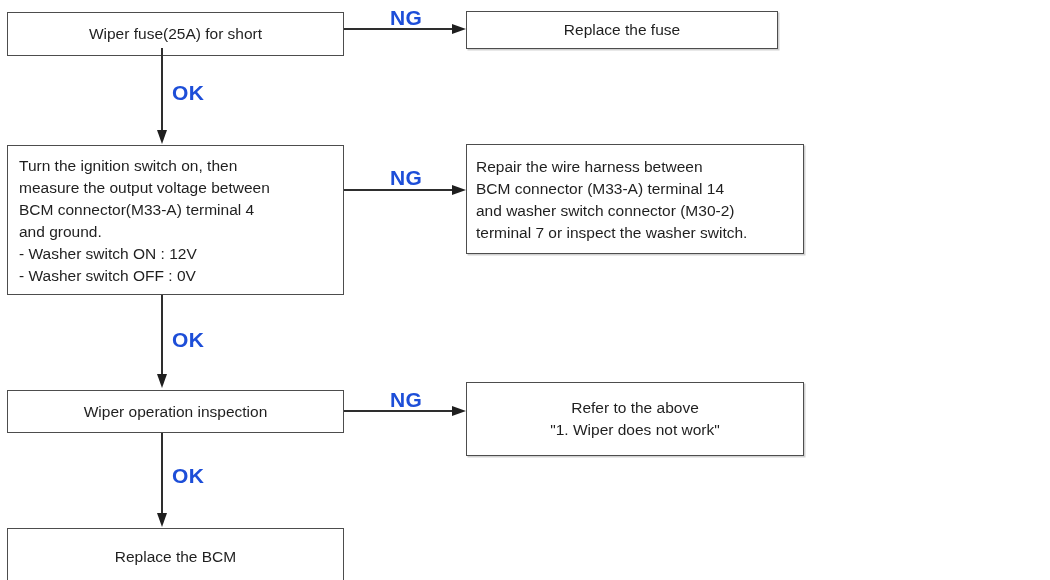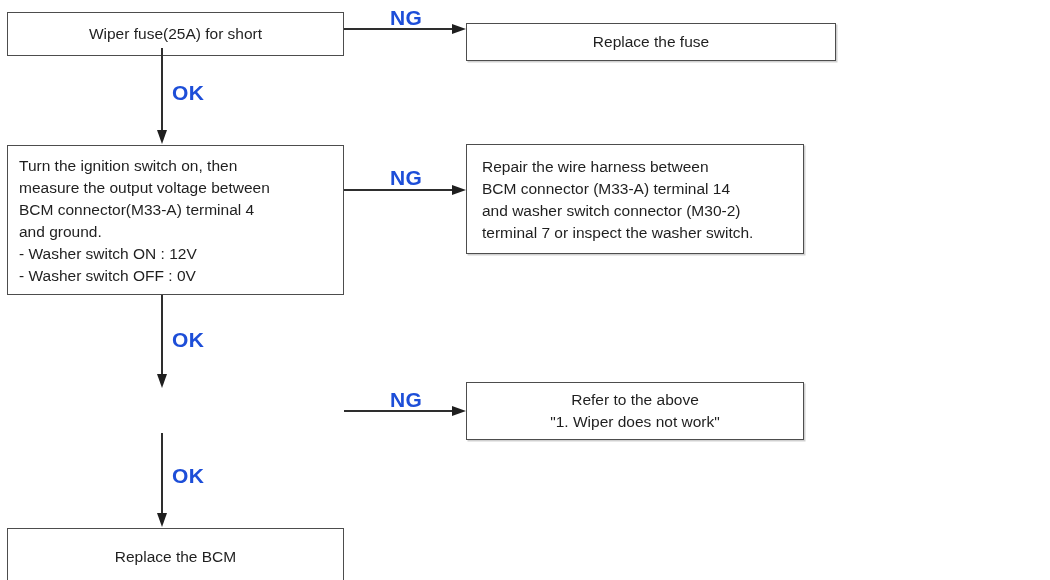--- a/index.html
+++ b/index.html
@@ -82,58 +82,61 @@
 <div class="canvas">
 
   <div class="node center" style="left:7px; top:12px; width:337px; height:44px;">
     <span class="txt">Wiper fuse(25A) for short</span>
   </div>
 
   <div class="hline" style="left:344px; top:28px; width:110px;"></div>
   <div class="arrow-right" style="left:452px; top:24px;"></div>
   <div class="conn-label" style="left:390px; top:6px;">NG</div>
 
-  <div class="node center shadow" style="left:466px; top:11px; width:370px; height:38px;margin-top:12px;">
+  <div class="node center shadow" style="left:466px; top:11px; width:312px; height:38px;">
     <span class="txt">Replace the fuse</span>
   </div>
 
   <div class="vline" style="left:161px; top:48px; height:84px;"></div>
   <div class="arrow-down" style="left:156.5px; top:130px;"></div>
   <div class="conn-label" style="left:172px; top:81px;">OK</div>
 
   <div class="node leftpad" style="left:7px; top:145px; width:337px; height:150px;">
     <span class="txt">Turn the ignition switch on, then
 measure the output voltage between
 BCM connector(M33-A) terminal 4
 and ground.
 - Washer switch ON : 12V
 - Washer switch OFF : 0V</span>
   </div>
 
   <div class="hline" style="left:344px; top:189px; width:110px;"></div>
   <div class="arrow-right" style="left:452px; top:185px;"></div>
   <div class="conn-label" style="left:390px; top:166px;">NG</div>
 
-  <div class="node leftpad shadow" style="left:466px; top:144px; width:338px; height:110px; padding-top:11px; padding-left:15px;">
+  <div class="node leftpad shadow" style="left:466px; top:144px; width:338px; height:110px; padding-top:11px; padding-left:9px;">
     <span class="txt">Repair the wire harness between
 BCM connector (M33-A) terminal 14
 and washer switch connector (M30-2)
 terminal 7 or inspect the washer switch.</span>
   </div>
 
   <div class="vline" style="left:161px; top:295px; height:80px;"></div>
   <div class="arrow-down" style="left:156.5px; top:374px;"></div>
   <div class="conn-label" style="left:172px; top:328px;">OK</div>
 
+  <div class="node center" style="left:7px; top:390px; width:337px; height:43px;">
+    <span class="txt">Wiper operation inspection</span>
+  </div>
 
   <div class="hline" style="left:344px; top:410px; width:110px;"></div>
   <div class="arrow-right" style="left:452px; top:406px;"></div>
   <div class="conn-label" style="left:390px; top:388px;">NG</div>
 
-  <div class="node center shadow" style="left:466px; top:382px; width:338px; height:58px;">
+  <div class="node center shadow" style="left:466px; top:382px; width:338px; height:74px;">
     <span class="txt">Refer to the above
 "1. Wiper does not work"</span>
   </div>
 
   <div class="vline" style="left:161px; top:433px; height:81px;"></div>
   <div class="arrow-down" style="left:156.5px; top:513px;"></div>
   <div class="conn-label" style="left:172px; top:464px;">OK</div>
 
   <div class="node center" style="left:7px; top:528px; width:337px; height:57px;">
     <span class="txt">Replace the BCM</span>

